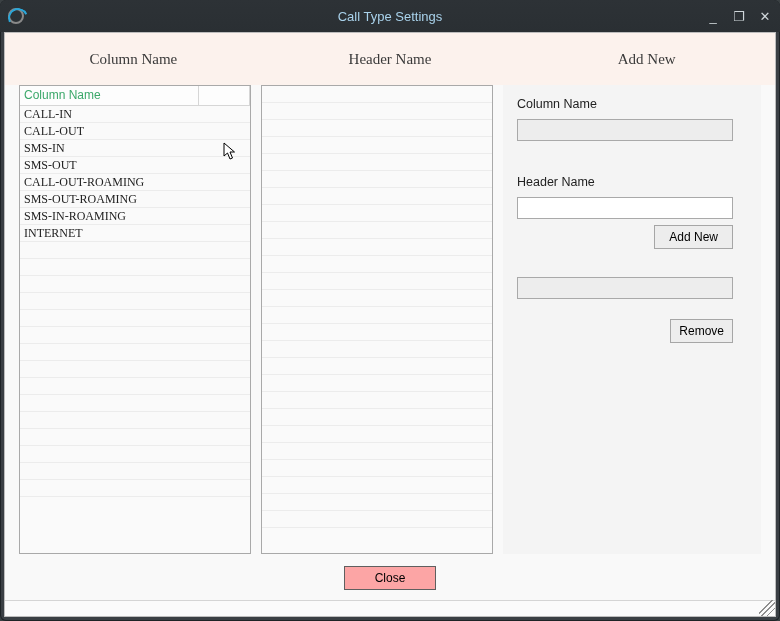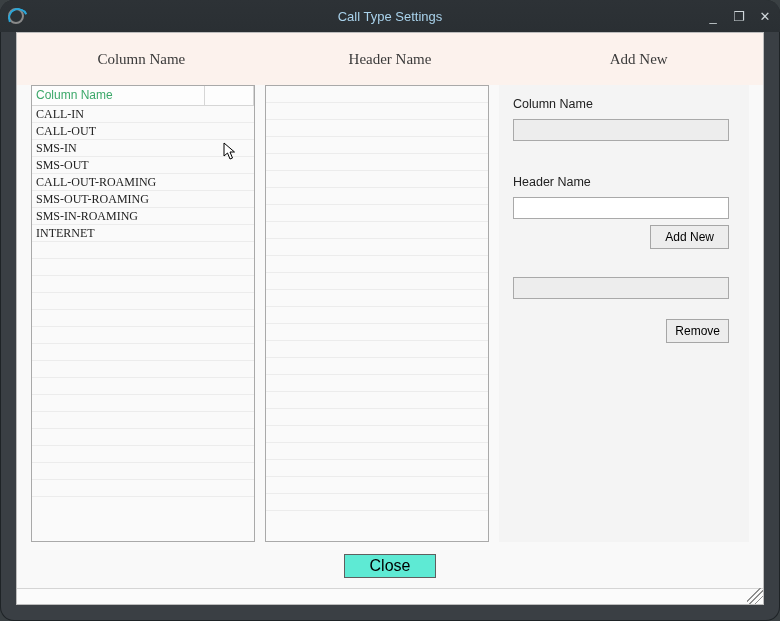--- a/index.html
+++ b/index.html
@@ -12,21 +12,21 @@
       font-size: 12px;
       overflow: hidden;
       position: relative;
     }
 
     .window-frame {
       width: 780px;
       height: 621px;
       background: #3a3f44;
       box-shadow: inset 0 0 0 1px #1e2326;
-      border-radius: 14px;
+      border-radius: 6px;
       overflow: hidden;
       display: flex;
       flex-direction: column;
     }
 
     .title-bar {
       height: 32px;
       background: linear-gradient(#2d3236, #2a2f33);
       display: flex;
       align-items: center;
@@ -74,21 +74,21 @@
     }
     .window-controls span {
       cursor: pointer;
       width: 14px;
       text-align: center;
     }
 
     .client-area {
       flex: 1;
       background: #f9f9f9;
-      margin: 16px;
+      margin: 4px;
       margin-top: 0;
       border: 1px solid #bdbdbd;
       display: flex;
       flex-direction: column;
       position: relative;
     }
 
     .section-headers {
       display: flex;
       height: 52px;
@@ -190,24 +190,24 @@
     .btn-row-right { display: flex; justify-content: flex-end; margin-top: 6px; }
 
     .bottom-bar {
       display: flex;
       justify-content: center;
       padding: 4px 0 10px 0;
     }
     .close-btn {
       width: 92px;
       height: 24px;
-      background: #5eead4;
+      background: #fca5a5;
       border: 1px solid #5f5f5f;
       font-family: inherit;
-      font-size: 16px;
+      font-size: 12px;
       cursor: pointer;
     }
 
     .status-strip {
       height: 16px;
       background: #fbfbfb;
       border-top: 1px solid #d5d5d5;
     }
 
     .resize-grip {

